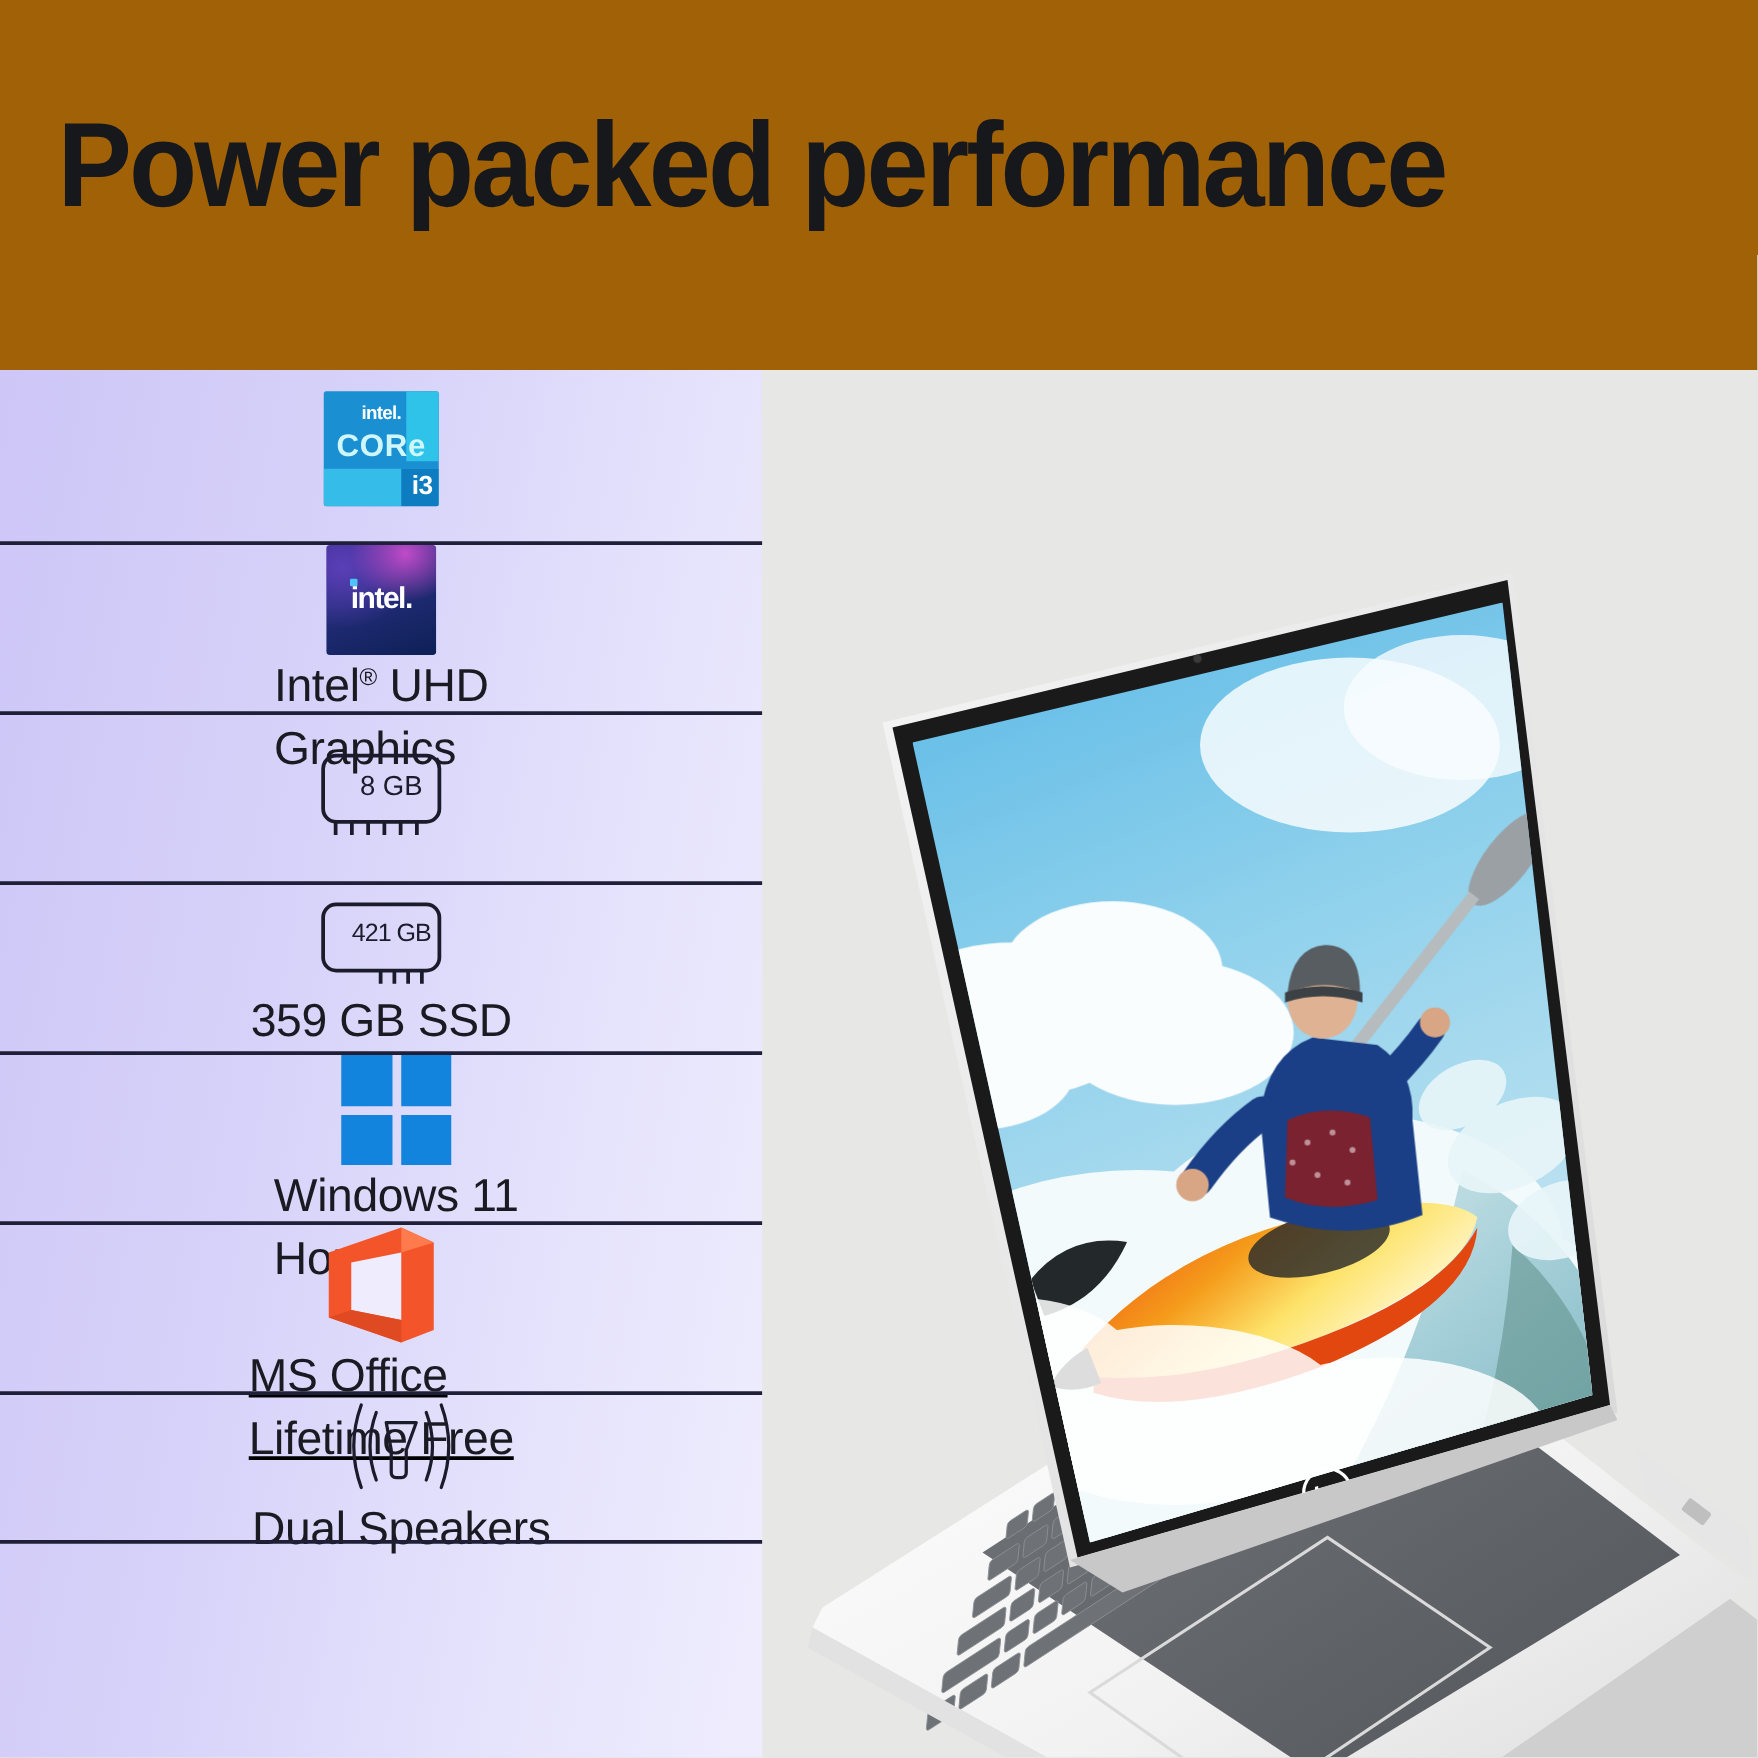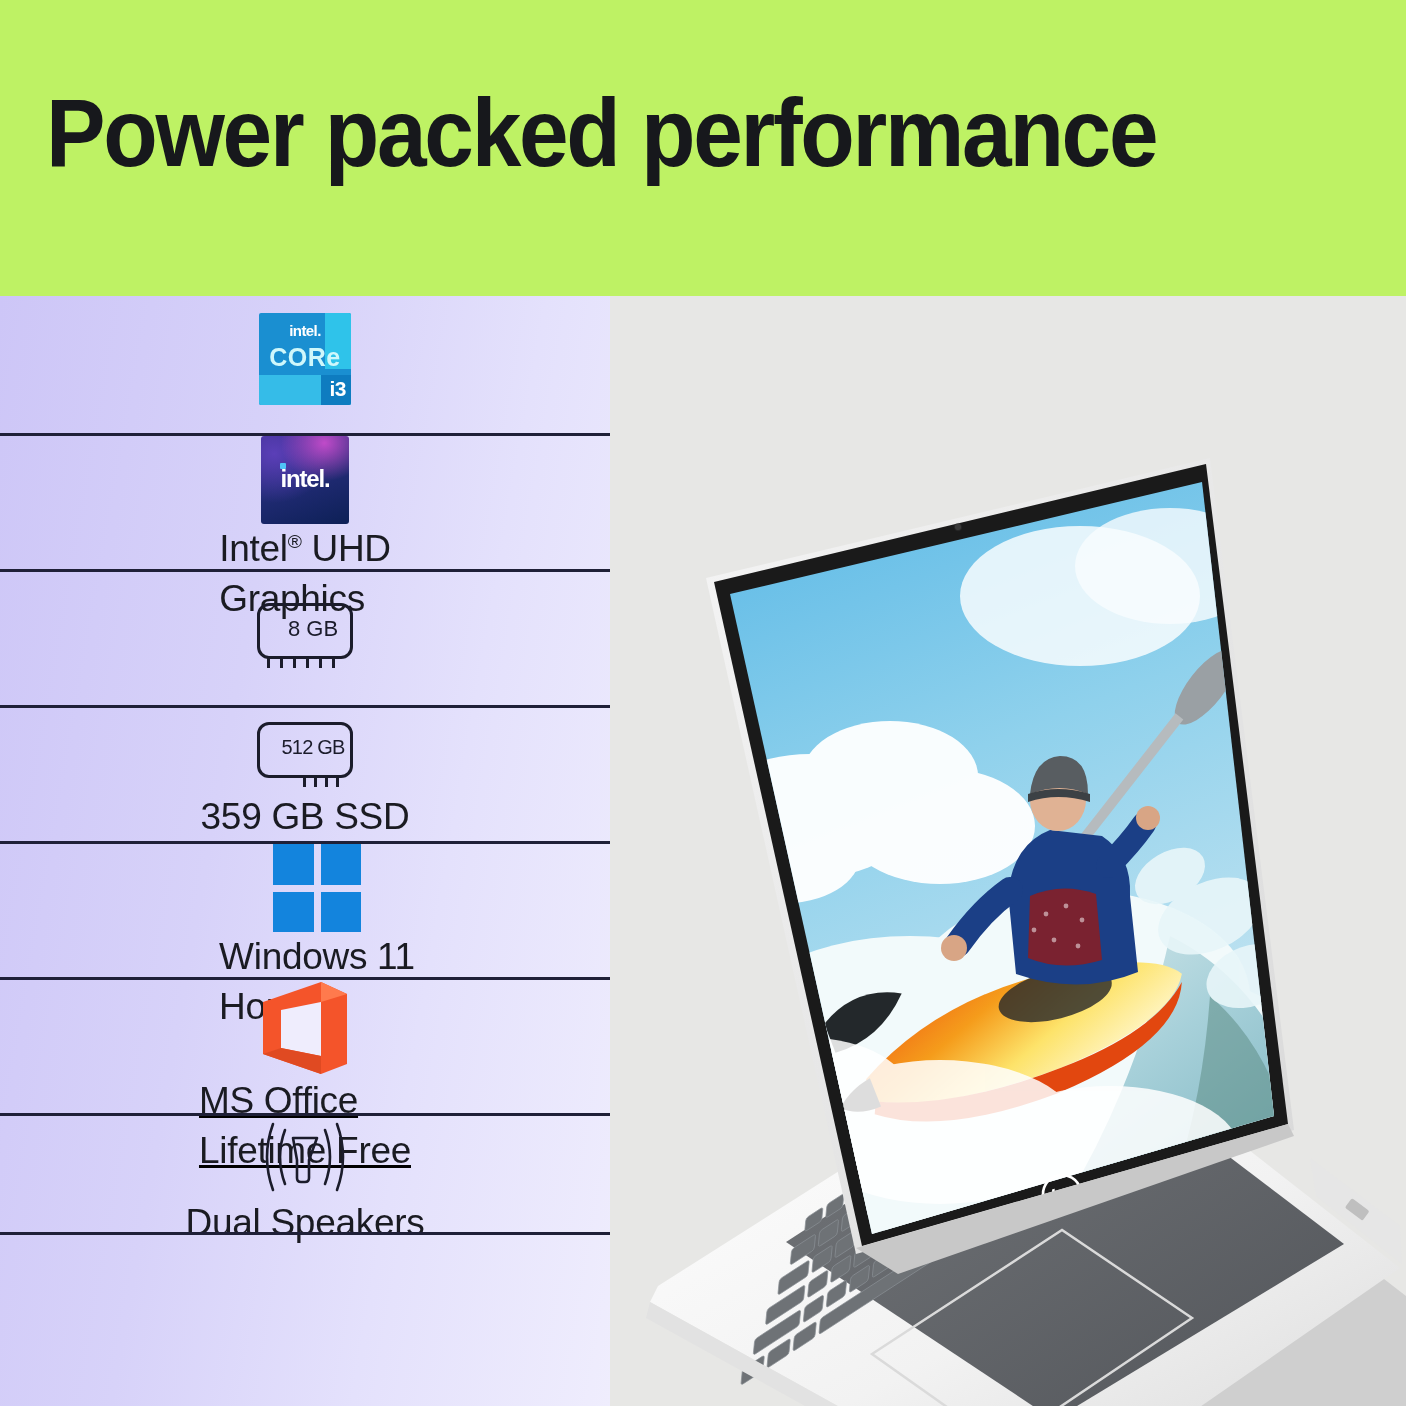--- a/index.html
+++ b/index.html
@@ -7,21 +7,21 @@
     width: 1406px; height: 1406px;
     font-family: "Liberation Sans", sans-serif;
     background: #E6E6E4;
     overflow: hidden;
   }
   #page { position: relative; width: 1406px; height: 1406px; }
 
   
   #banner {
     position: absolute; left: 0; top: 0; width: 1406px; height: 296px;
-    background: #bef264;
+    background: #a16207;
   }
   #banner-title {
     position: absolute; left: 46px; top: 78px;
     font-size: 96px; font-weight: 700; color: #17181C;
     letter-spacing: -2.5px;
     transform: scaleX(0.93); transform-origin: left center;
     white-space: nowrap;
   }
 
   
@@ -193,21 +193,21 @@
           </div>
         </div>
       </div>
     </div>
     <div class="divider" style="top:409px;"></div>
 
     <div class="spec-row" style="top:412px;height:134px;">
       <div class="spec-icon">
         <div class="chip-icon">
           <div class="chip-body"></div>
-          <div class="chip-text small">512 GB</div>
+          <div class="chip-text small">421 GB</div>
           <div class="chip-pins partial">
             <span></span>
               <span></span>
               <span></span>
               <span></span>
           </div>
         </div>
       </div>
       <div class="spec-label">359 GB SSD</div>
     </div>
@@ -234,21 +234,21 @@
           <polygon points="62,2 88,14 62,22" fill="#FF7A4D"></polygon>
           <polygon points="22,30 62,22 62,76 22,68" fill="#EFEDFD"></polygon>
           <polygon points="4,74 62,94 62,76 22,68" fill="#E04A22"></polygon>
         </svg>
       </div>
       <div class="spec-label">MS Office
 Lifetime Free</div>
     </div>
     <div class="divider" style="top:817px;"></div>
 
-    <div class="spec-row" style="top:820px;height:116px;">
+    <div class="spec-row" style="top:820px;height:116px;margin-left:16px;">
       <div class="spec-icon">
         <svg class="speaker-icon" viewBox="0 0 96 82" fill="none" stroke="#1B1C2B" stroke-width="2.6" stroke-linecap="round" aria-hidden="true">
           <path d="M36 22 L60 22 L52 44 L52 62 Q52 66 48 66 L44 66 Q40 66 40 62 L40 44 Z" stroke-linejoin="round"></path>
           <path d="M28 14 Q18 41 28 68"></path>
           <path d="M16 8 Q4 41 16 74"></path>
           <path d="M68 14 Q78 41 68 68"></path>
           <path d="M80 8 Q92 41 80 74"></path>
         </svg>
       </div>
       <div class="spec-label">Dual Speakers</div>

